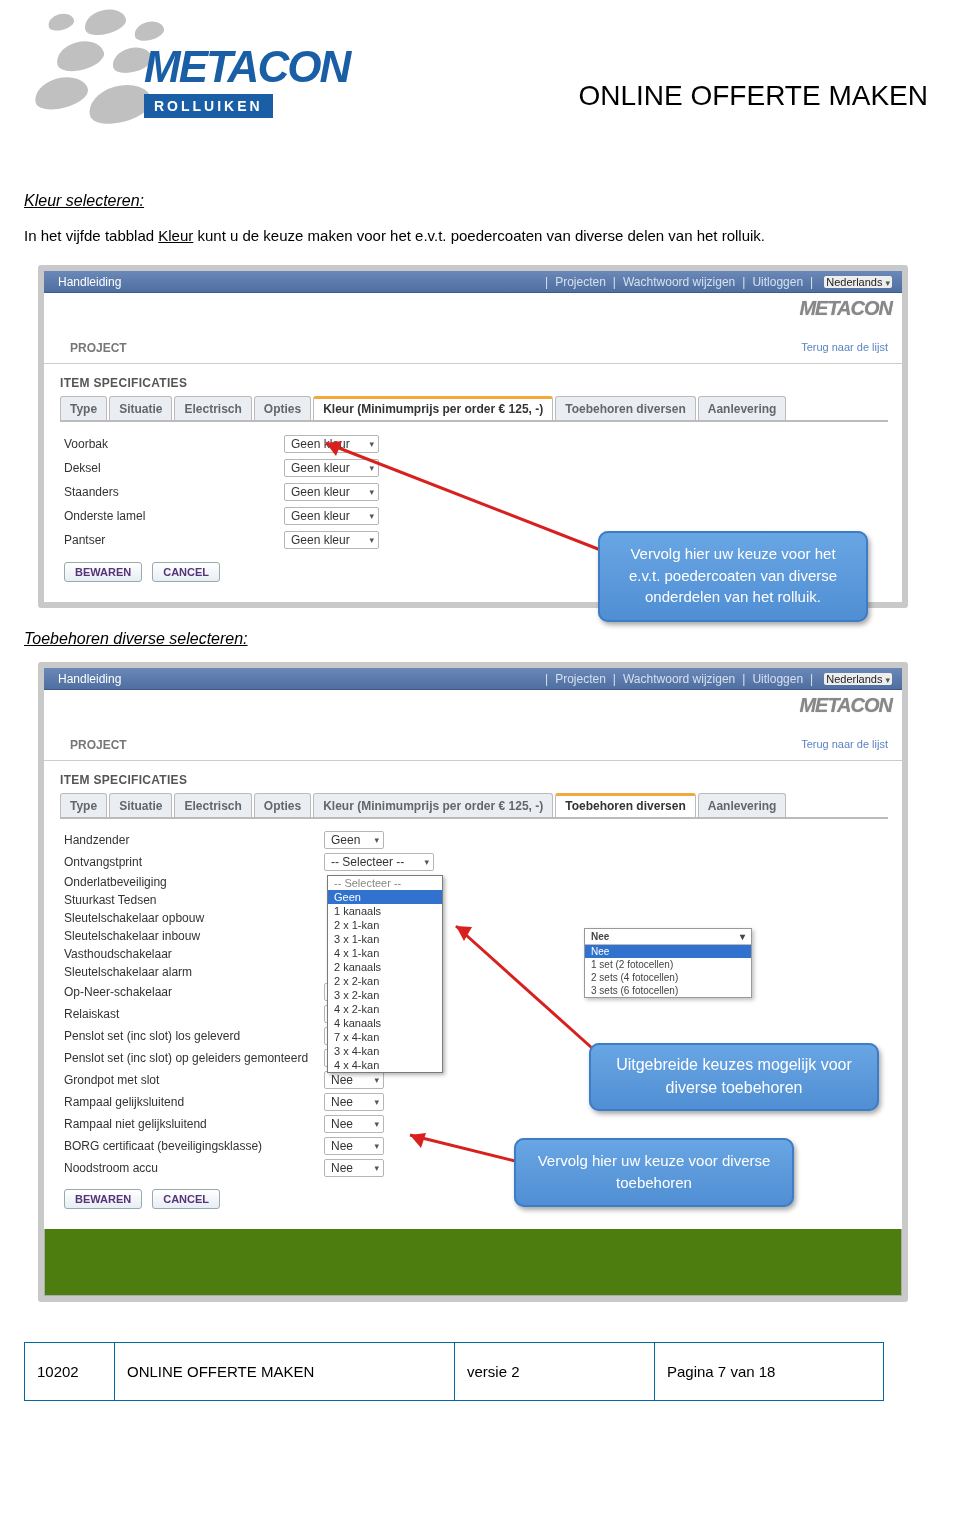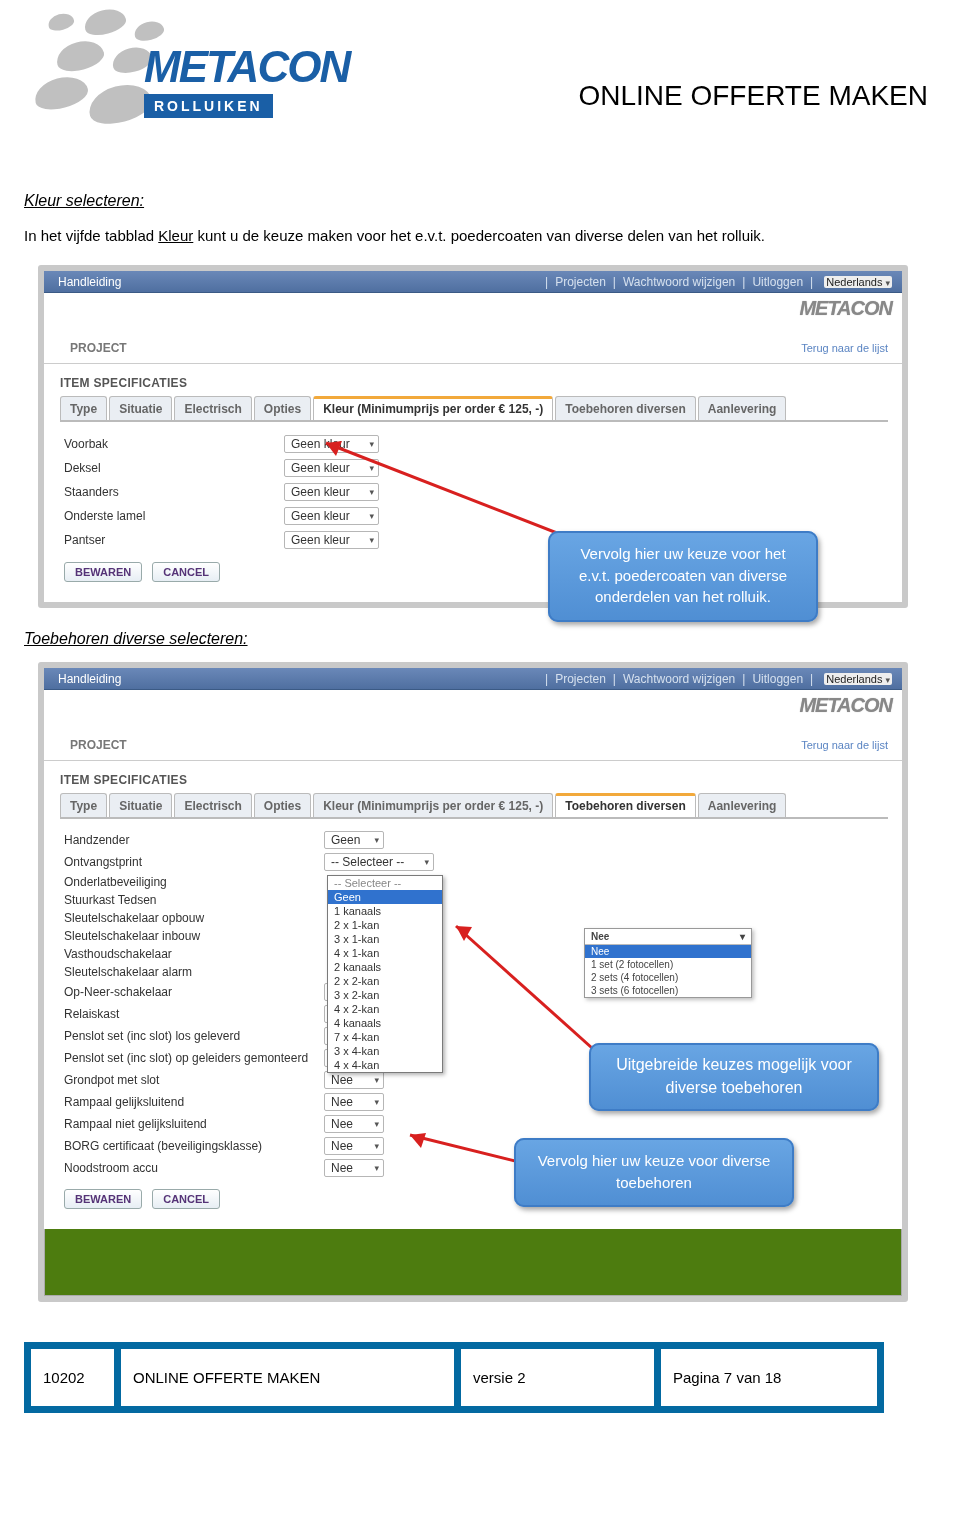--- a/index.html
+++ b/index.html
@@ -60,21 +60,20 @@
   .shot-header-logo .ml { font-family: Arial; font-style: italic; color: #888; text-shadow: 0 0 1px #aaa; }
 
   .project-row {
     display: flex; justify-content: space-between;
     padding: 2px 14px 8px 26px;
     border-bottom: 1px solid #ccc;
     font-size: 12px;
     color: #777;
     font-weight: 700;
     background: #fff;
-    align-items: center;
   }
   .project-row .back { color: #5a84c2; font-weight: 400; font-size: 11px; }
 
   .spec-wrap { padding: 12px 14px 16px 16px; background: #fff; }
   .spec-title { font-size: 12px; font-weight: 700; color: #555; margin-bottom: 6px; letter-spacing: .3px; }
   .tabs {
     display: flex;
     border-bottom: 2px solid #bbb;
     font-size: 12px;
     color: #555;
@@ -158,21 +157,21 @@
   .minitip .mrow.sel { background: #3072ce; color: #fff; }
 
   
   .footer-wrap { margin-top: 40px; }
   .footer-table {
     border-collapse: collapse;
     width: 860px;
     font-family: Verdana, Arial, sans-serif;
     font-size: 15px;
   }
-  .footer-table td { border: 7px solid #0369a1; padding: 20px 12px; }
+  .footer-table td { border: 1px solid #0369a1; padding: 20px 12px; }
 </style>
 </head>
 <body>
 
 <div class="page">
 
   <div class="top-row">
     <div class="logo">
       <div class="logo-bg">
         <span style="width:42px;height:24px;left:40px;top:2px;"></span>
@@ -256,21 +255,21 @@
           <span class="sbtn">CANCEL</span>
         </div>
       </div>
     </div>
 
     <svg class="arrow" style="left:262px; top:160px; width:320px; height:140px;">
       <line x1="310" y1="125" x2="20" y2="12"></line>
       <polygon points="20,12 36,10 30,25"></polygon>
     </svg>
 
-    <div class="callout" style="left:504px; top:260px; width:270px;">
+    <div class="callout" style="left:554px; top:260px; width:270px;">
       <span>Vervolg hier uw keuze voor het e.v.t. poedercoaten van diverse onderdelen van het rolluik.</span>
     </div>
   </div>
 
   <div class="section-h" style="margin-top:22px">Toebehoren diverse selecteren:</div>
 
   <div class="screenshot" id="shot2" style="min-height:640px;">
     <div class="shot-inner">
       <div class="shot-topbar">
         <span>Handleiding</span>

